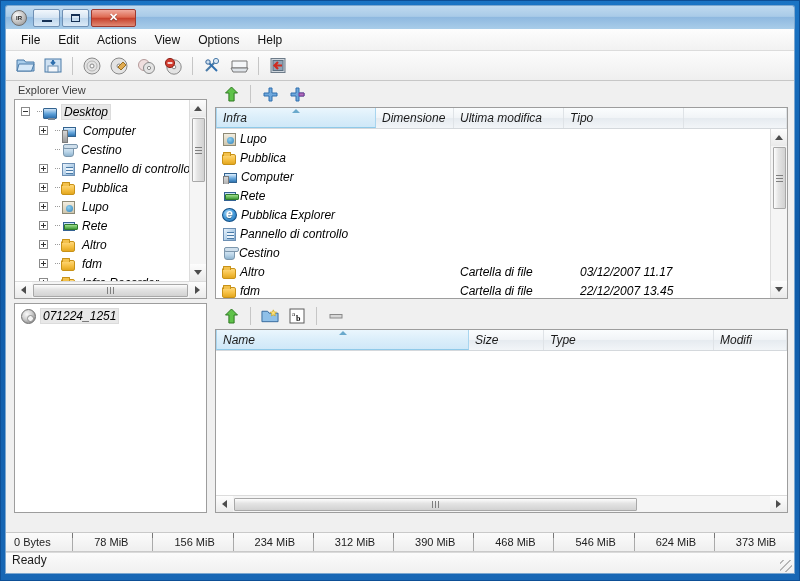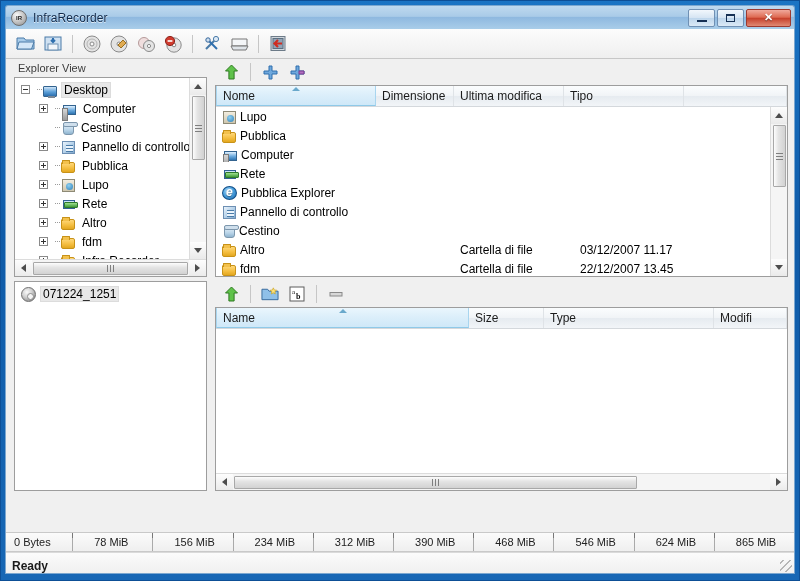--- a/index.html
+++ b/index.html
@@ -119,21 +119,21 @@
     background: #f0f0f0;
   }
 
   .listbox {
     flex: 1;
     background: #fff;
     border: 1px solid #9d9d9d;
     margin: 0 4px 4px 8px;
     position: relative;
     overflow: hidden;
-    display: flex; flex-direction: column;
+    display: flex; flex-direction: column; font-style: italic;
   }
   .right-col .listbox { margin-left: 4px; margin-right: 6px; }
 
   
   .tree { flex: 1; overflow: hidden; position: relative; padding-top: 2px; }
   .tree-row {
     display: flex; align-items: center;
     height: 19px; font-size: 12px; color: #000;
     white-space: nowrap;
   }
@@ -335,54 +335,60 @@
   .tick::before {
     content:''; position:absolute; left:-1px; top:0; width:1px; height:5px; background:#777;
   }
   .tick:first-child::before { display:none; }
 
   
   .statusbar {
     height: 21px; flex: none;
     background: linear-gradient(to bottom,#fbfbfb,#f0f0f0);
     border-top: 1px solid #dadada;
-    display: flex; align-items: flex-end;
+    display: flex; align-items: flex-start;
     font-size: 12px; color: #1b1b1b; padding-left: 6px;
     position: relative;
-    font-weight: bold;
   }
   .grip-corner {
     position: absolute; right: 2px; bottom: 1px; width: 12px; height: 12px;
     background:
       repeating-linear-gradient(135deg, transparent 0 2px, #b6b6b6 2px 3px, transparent 3px 5px);
   }
 </style>
 </head>
 <body>
 
 <div class="window">
 
   <div class="titlebar">
     <div class="title-icon">
       <span>IR</span>
     </div>
-    <div class="title-text">InfraRecorder</div>
     <div class="win-btns">
       <div class="win-btn">
         <i class="glyph-min"></i>
       </div>
       <div class="win-btn">
         <i class="glyph-max"></i>
       </div>
       <div class="win-btn close">✕</div>
     </div>
   </div>
 
   <div class="client">
 
+    <div class="menubar">
+      <div class="menu-item">File</div>
+      <div class="menu-item">Edit</div>
+      <div class="menu-item">Actions</div>
+      <div class="menu-item">View</div>
+      <div class="menu-item">Options</div>
+      <div class="menu-item">Help</div>
+    </div>
 
     <div class="toolbar">
       <div class="tb-btn">
         <svg width="20" height="17" viewBox="0 0 20 17">
           <path d="M1 3h7l1.6 2H18v9H1z" fill="#a9cdeb" stroke="#4a7ba8" stroke-width="1"></path>
           <path d="M3 7h15l-2.5 7H1z" fill="#d4e7f8" stroke="#4a7ba8" stroke-width="1"></path>
         </svg>
       </div>
       <div class="tb-btn">
         <svg width="20" height="17" viewBox="0 0 20 17">
@@ -571,21 +577,21 @@
             <div class="tb-btn">
               <svg class="g-plus" viewBox="0 0 15 15">
                 <path d="M6 1h3v5h5v3H9v5H6V9H1V6h5z" fill="#6fa8dc" stroke="#2f6fae"></path>
                 <path d="M9 6h5v3H9z" fill="#b06fc0" stroke="#7b3a8c"></path>
               </svg>
             </div>
           </div>
 
           <div class="listbox">
             <div class="colhead">
-              <div class="col sorted" style="width:160px">Nome</div>
+              <div class="col sorted" style="width:160px">Infra</div>
               <div class="col" style="width:78px">Dimensione</div>
               <div class="col" style="width:110px">Ultima modifica</div>
               <div class="col" style="width:120px">Tipo</div>
               <div class="col" style="flex:1"></div>
             </div>
 
             <div class="rows">
               <div class="lrow">
                 <div class="lcell" style="width:160px">
                     <i class="ic ic-user"></i>
@@ -758,21 +764,21 @@
     <div class="ruler">
       <div class="tick">0 Bytes</div>
       <div class="tick">78 MiB</div>
       <div class="tick">156 MiB</div>
       <div class="tick">234 MiB</div>
       <div class="tick">312 MiB</div>
       <div class="tick">390 MiB</div>
       <div class="tick">468 MiB</div>
       <div class="tick">546 MiB</div>
       <div class="tick">624 MiB</div>
-      <div class="tick">865 MiB</div>
+      <div class="tick">373 MiB</div>
     </div>
 
     <div class="statusbar">
       <span>Ready</span>
       <i class="grip-corner"></i>
     </div>
 
   </div>
 </div>
 

